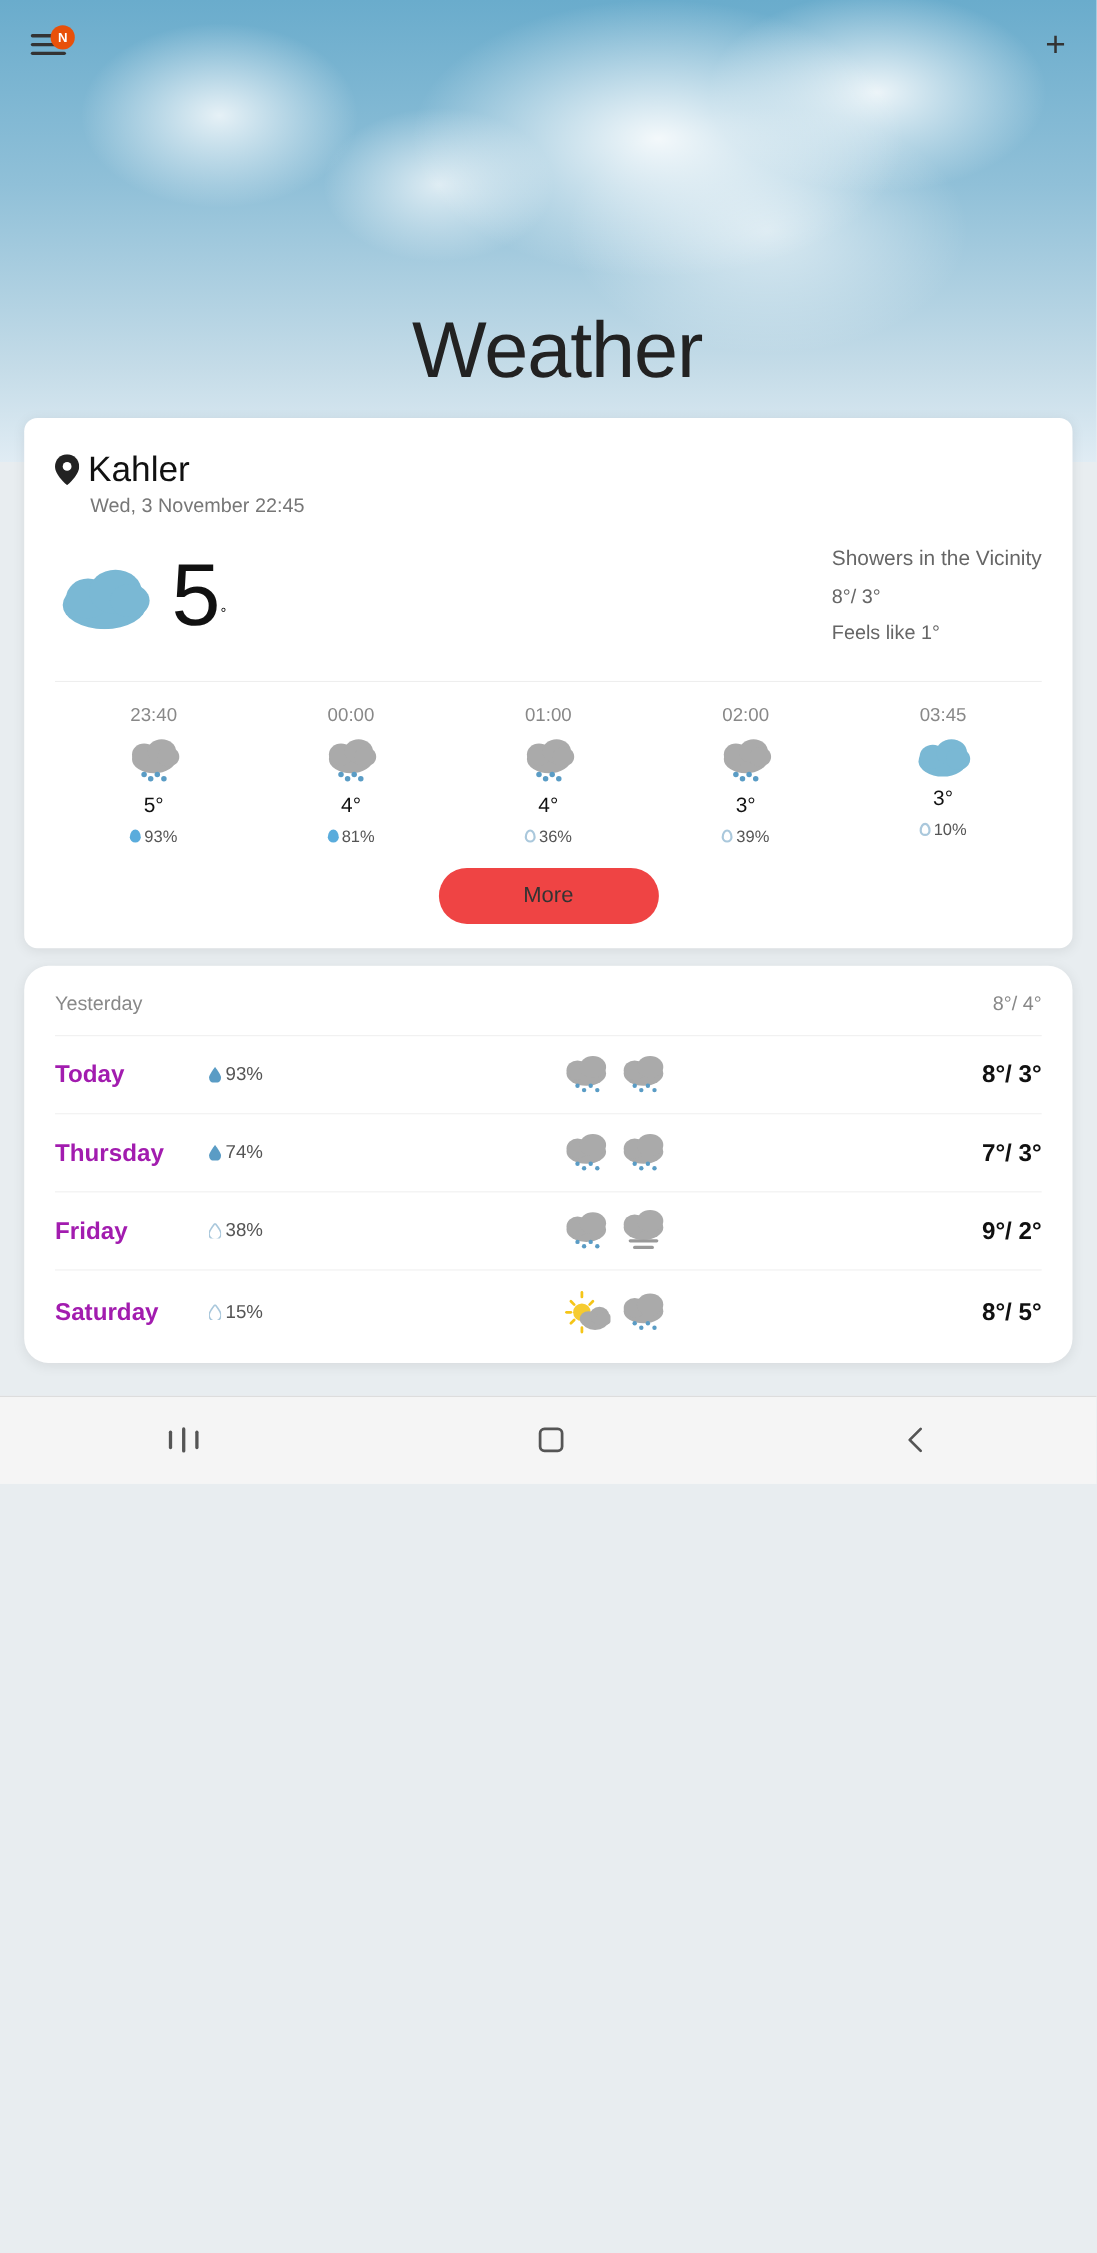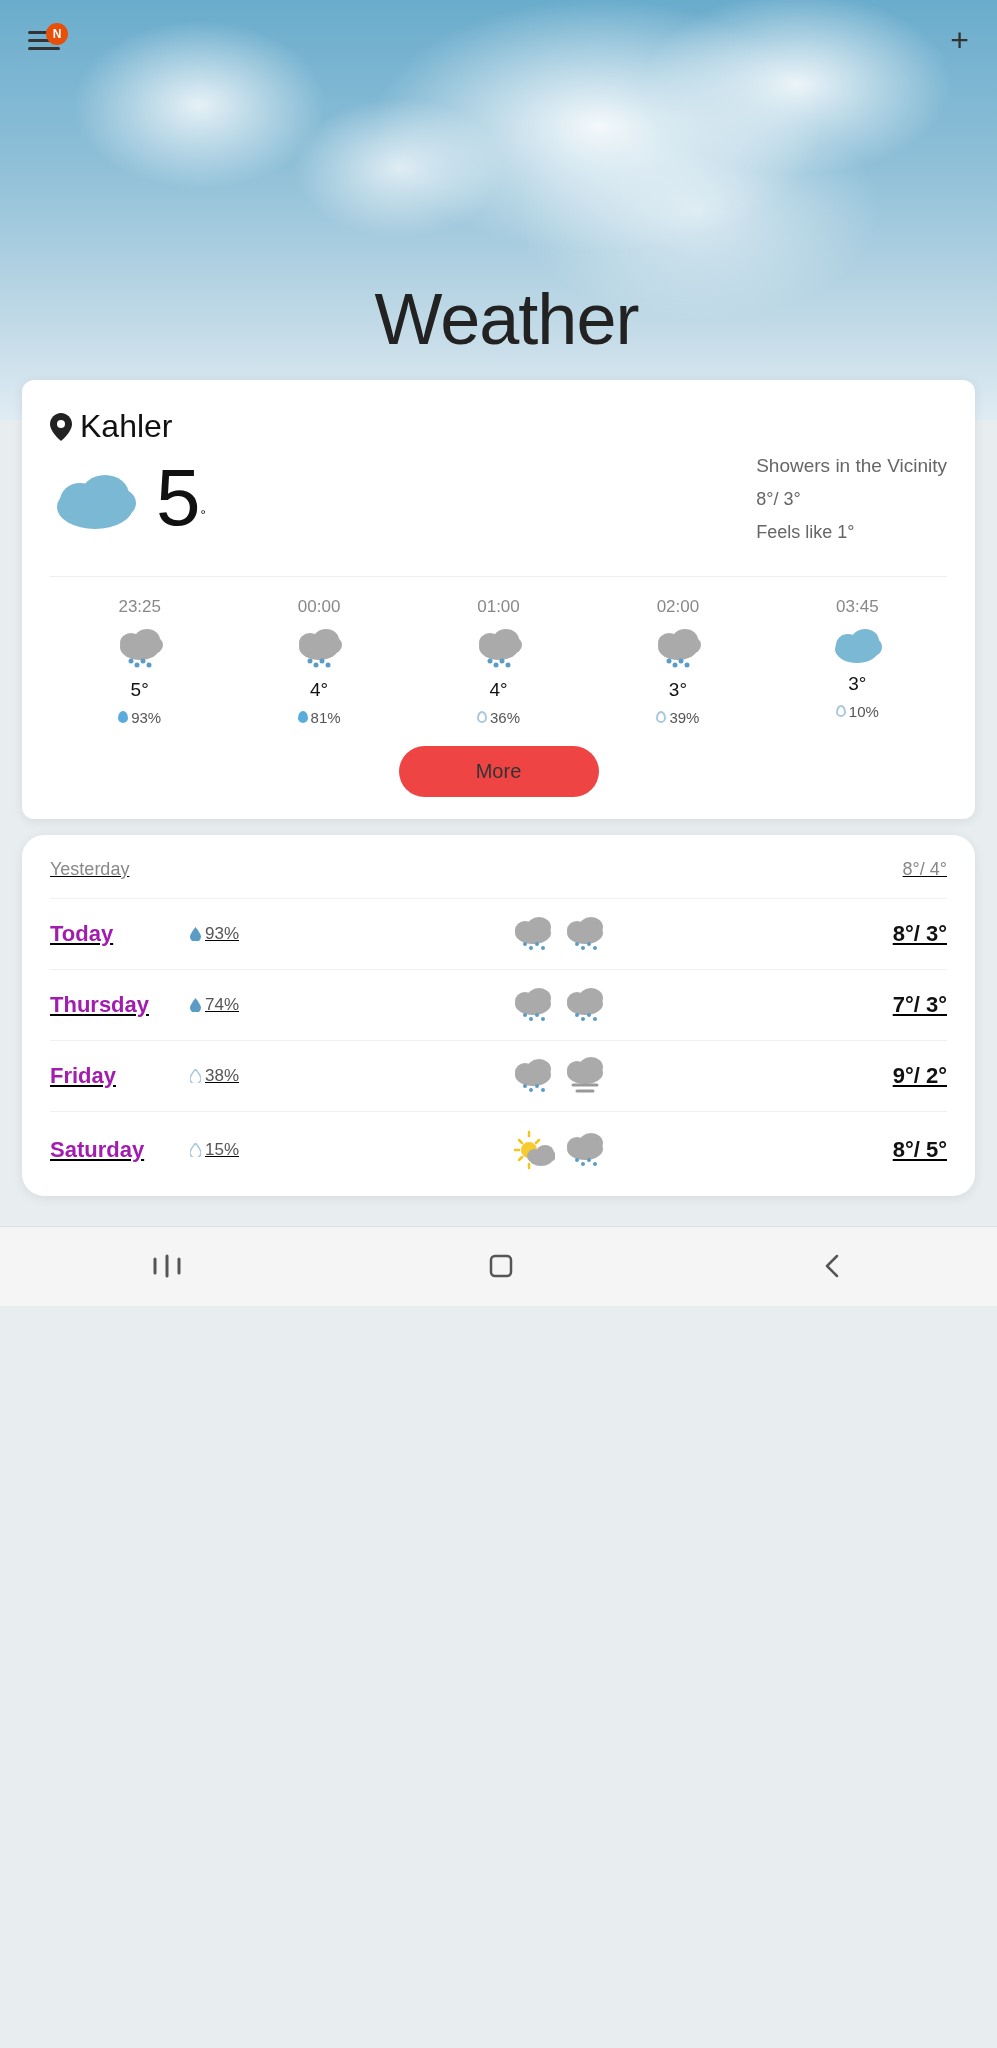--- a/index.html
+++ b/index.html
@@ -244,21 +244,20 @@
       cursor: pointer;
       text-align: center;
     }
 
     
     .daily-card {
       background: #fff;
       border-radius: 22px;
       padding: 24px 28px 8px 28px;
       box-shadow: 0 2px 12px rgba(0,0,0,0.08);
-      text-decoration: underline;
     }
 
     .daily-header {
       display: flex;
       justify-content: space-between;
       align-items: center;
       margin-bottom: 18px;
       color: #888;
       font-size: 18px;
     }
@@ -353,20 +352,21 @@
   <div class="weather-card">
     <div class="location-row">
       <span class="location-pin">
         <svg width="22" height="28" viewBox="0 0 22 28">
           <path d="M11 0C5 0 0 5 0 11c0 8 11 17 11 17s11-9 11-17C22 5 17 0 11 0z" fill="#222"></path>
           <circle cx="11" cy="11" r="4" fill="white"></circle>
         </svg>
       </span>
       <span class="location-name">Kahler</span>
     </div>
+    <div class="datetime">Wed, 3 November 22:45</div>
 
     <div class="current-weather">
       <div class="temp-section">
 
         <svg width="90" height="62" viewBox="0 0 90 62">
           <ellipse cx="45" cy="40" rx="38" ry="22" fill="#7ab8d4"></ellipse>
           <ellipse cx="30" cy="34" rx="20" ry="18" fill="#7ab8d4"></ellipse>
           <ellipse cx="55" cy="28" rx="24" ry="20" fill="#7ab8d4"></ellipse>
           <ellipse cx="68" cy="36" rx="18" ry="15" fill="#7ab8d4"></ellipse>
         </svg>
@@ -377,21 +377,21 @@
       <div class="weather-desc">
         <div class="condition">Showers in the Vicinity</div>
         <div>8°/ 3°</div>
         <div>Feels like 1°</div>
       </div>
     </div>
 
     <div class="hourly-row">
 
       <div class="hour-item">
-        <span class="hour-time">23:25</span>
+        <span class="hour-time">23:40</span>
         <svg width="50" height="46" viewBox="0 0 50 46">
           <ellipse cx="25" cy="22" rx="20" ry="13" fill="#aaa"></ellipse>
           <ellipse cx="16" cy="18" rx="11" ry="10" fill="#aaa"></ellipse>
           <ellipse cx="32" cy="15" rx="13" ry="11" fill="#aaa"></ellipse>
           <ellipse cx="38" cy="20" rx="10" ry="9" fill="#aaa"></ellipse>
           <circle cx="16" cy="36" r="2.5" fill="#5a9cc5"></circle>
           <circle cx="22" cy="40" r="2.5" fill="#5a9cc5"></circle>
           <circle cx="28" cy="36" r="2.5" fill="#5a9cc5"></circle>
           <circle cx="34" cy="40" r="2.5" fill="#5a9cc5"></circle>
         </svg>

